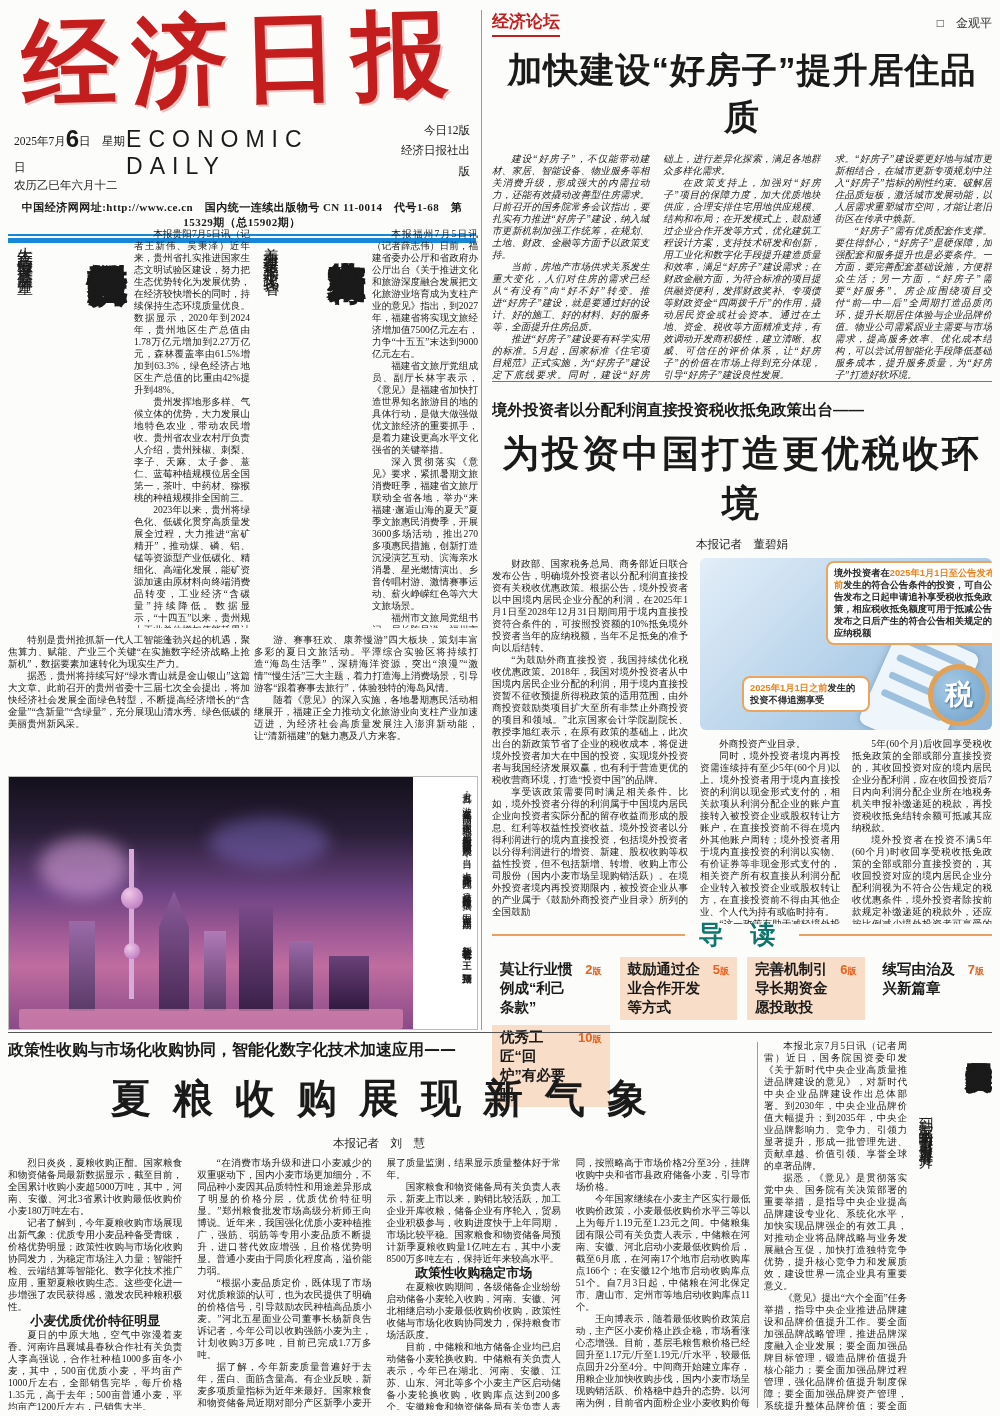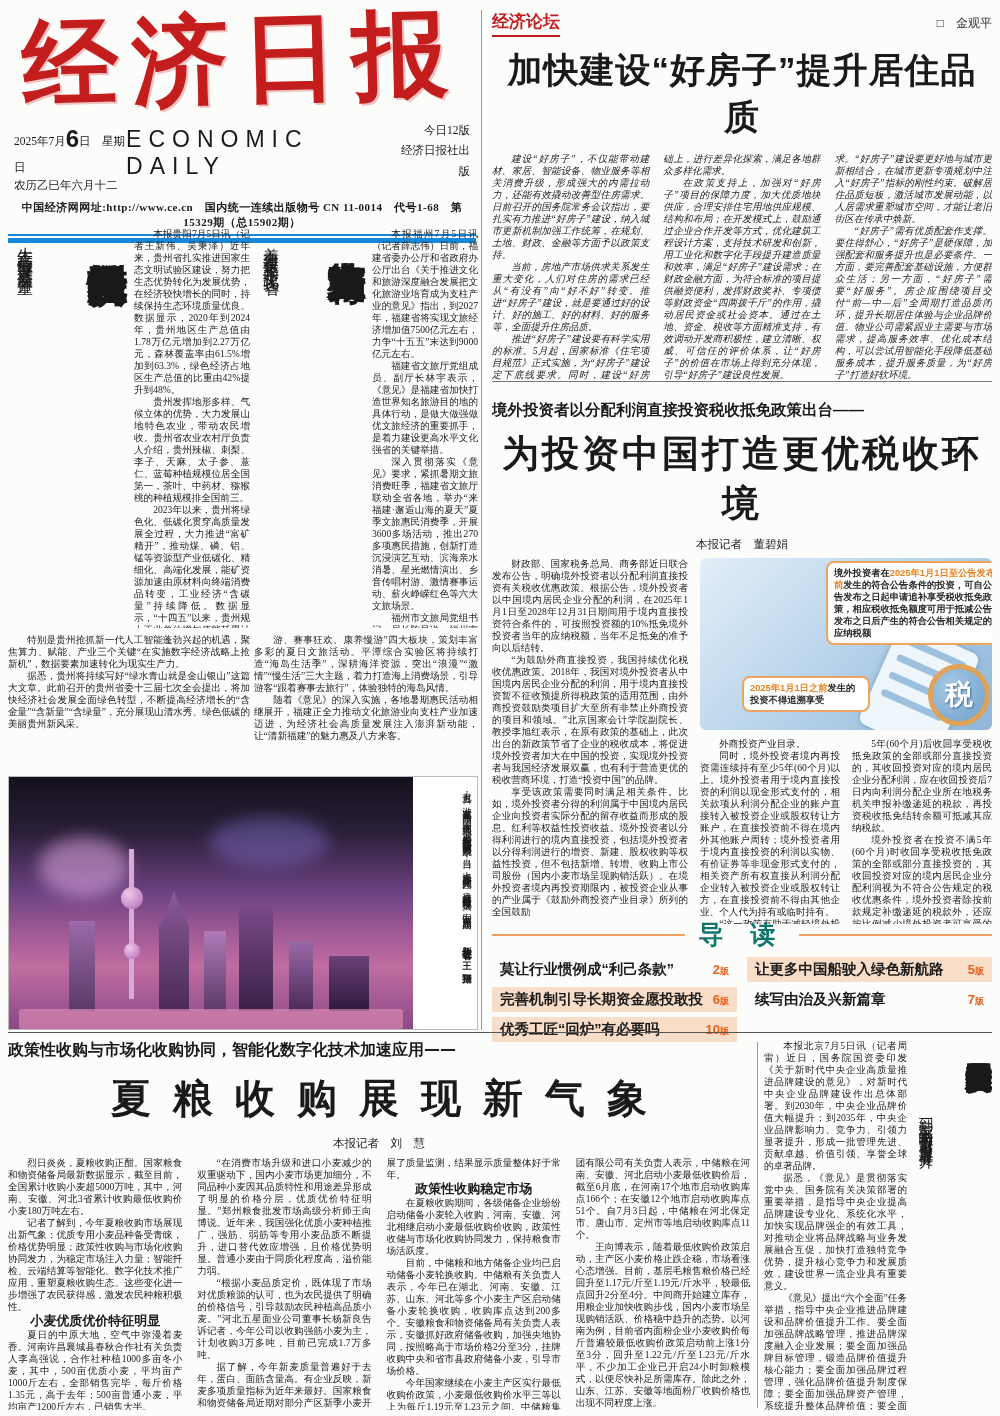--- a/index.html
+++ b/index.html
@@ -52,21 +52,21 @@
   .callout { position:absolute; background:#fff; border:2px solid #eba55f; border-radius:8px; padding:4px 6px; font-size:9.3px; line-height:12px; font-weight:bold; color:#2a2a2a; font-family:"Liberation Sans",sans-serif; }
   .callout .em { color:#e8821e; }
   .doc-shape { position:absolute; right:30px; bottom:-14px; width:86px; height:110px; background:#eef5fb; border-radius:8px; transform:rotate(24deg); box-shadow:0 0 6px rgba(40,80,120,.35); }
   .doc-shape i { display:block; height:7px; background:#9cc0de; border-radius:3px; margin:12px 10px 0; }
   .lens { position:absolute; right:2px; bottom:4px; width:62px; height:62px; border-radius:50%; background:radial-gradient(circle at 35% 35%, #a8cbe6, #6d9fc9); border:5px solid #dfa258; display:flex; align-items:center; justify-content:center; color:#fff; font-size:28px; font-weight:900; font-family:"DejaVu Serif",serif; text-shadow:1px 1px 2px #3a6a94; }
 
   
   .daodu-title-row { display:flex; align-items:center; gap:14px; margin-bottom:6px; }
   .daodu-line { flex:1; height:2px; background:#e9a061; }
   .daodu-title { color:#0f766e; font-weight:900; font-size:25px; letter-spacing:10px; font-family:"Liberation Sans",sans-serif; }
-  .daodu-grid { display:grid; grid-template-columns:1fr 1fr; gap:5px 10px; }
+  .daodu-grid { display:grid; grid-template-columns:1fr 1fr 1fr 1fr; gap:5px 10px; }
   .daodu-item { display:flex; justify-content:space-between; align-items:baseline; font-family:"Liberation Sans",sans-serif; font-weight:bold; font-size:14.5px; padding:3px 8px; }
   .daodu-item.hl { background:#f8ddc9; }
   .daodu-item .pg { color:#e8611c; font-size:13px; white-space:nowrap; margin-left:8px; }
   .daodu-item .ban { font-size:9px; color:#e8611c; }
 
   
   .photo-fig { display:flex; border:1px solid #bbb; background:#fff; }
   .photo-img { position:relative; flex:1; background:linear-gradient(180deg,#14101c 0%,#2a1f38 22%,#6a4180 45%,#a05a96 62%,#c06da0 75%,#8a4a88 100%); overflow:hidden; }
   .bld { position:absolute; bottom:18px; }
   .pearl-ball { position:absolute; border-radius:50%; background:radial-gradient(circle at 35% 30%,#f0c8e8,#b06ab8); }
@@ -225,21 +225,21 @@
       <div class="daodu-line"></div>
       <div class="daodu-title">导 读</div>
       <div class="daodu-line"></div>
     </div>
     <div class="daodu-grid">
         <div class="daodu-item">
         <span>莫让行业惯例成“利己条款”</span>
         <span class="pg"><b>2</b><span class="ban">版</span></span>
       </div>
         <div class="daodu-item hl">
-        <span>让更多中国船驶入绿色新航路</span>
+        <span>鼓励通过企业合作开发等方式</span>
         <span class="pg"><b>5</b><span class="ban">版</span></span>
       </div>
         <div class="daodu-item hl">
         <span>完善机制引导长期资金愿投敢投</span>
         <span class="pg"><b>6</b><span class="ban">版</span></span>
       </div>
         <div class="daodu-item">
         <span>续写由治及兴新篇章</span>
         <span class="pg"><b>7</b><span class="ban">版</span></span>
       </div>
@@ -259,20 +259,21 @@
     <div class="headline-sans grain-headline">夏粮收购展现新气象</div>
     <div class="byline">本报记者　刘　慧</div>
     <div class="grain-body body-txt clip">
         <p>烈日炎炎，夏粮收购正酣。国家粮食和物资储备局最新数据显示，截至目前，全国累计收购小麦超5000万吨，其中，河南、安徽、河北3省累计收购最低收购价小麦180万吨左右。</p>
         <p>记者了解到，今年夏粮收购市场展现出新气象：优质专用小麦品种备受青睐，价格优势明显；政策性收购与市场化收购协同发力，为稳定市场注入力量；智能扦检、云端结算等智能化、数字化技术推广应用，重塑夏粮收购生态。这些变化进一步增强了农民获得感，激发农民种粮积极性。</p>
         <p class="subhead">小麦优质优价特征明显</p>
         <p>夏日的中原大地，空气中弥漫着麦香。河南许昌襄城县春秋合作社有关负责人李高强说，合作社种植1000多亩冬小麦，其中，500亩优质小麦，平均亩产1000斤左右，全部销售完毕，每斤价格1.35元，高于去年；500亩普通小麦，平均亩产1200斤左右，已销售大半。</p>
         <p>“在消费市场升级和进口小麦减少的双重驱动下，国内小麦市场更加细分，不同品种小麦因其品质特性和用途差异形成了明显的价格分层，优质优价特征明显。”郑州粮食批发市场高级分析师王向博说。近年来，我国强化优质小麦种植推广，强筋、弱筋等专用小麦品质不断提升，进口替代效应增强，且价格优势明显。普通小麦由于同质化程度高，溢价能力弱。</p>
         <p>“根据小麦品质定价，既体现了市场对优质粮源的认可，也为农民提供了明确的价格信号，引导鼓励农民种植高品质小麦。”河北五星面业公司董事长杨新良告诉记者，今年公司以收购强筋小麦为主，计划收购3万多吨，目前已完成1.7万多吨。</p>
         <p>据了解，今年新麦质量普遍好于去年，蛋白、面筋含量高。有企业反映，新麦多项质量指标为近年来最好。国家粮食和物资储备局近期对部分产区新季小麦开展了质量监测，结果显示质量整体好于常年。</p>
+        <p>国家粮食和物资储备局有关负责人表示，新麦上市以来，购销比较活跃，加工企业开库收粮，储备企业有序轮入，贸易企业积极参与，收购进度快于上年同期，市场比较平稳。国家粮食和物资储备局预计新季夏粮收购量1亿吨左右，其中小麦8500万多吨左右，保持近年来较高水平。</p>
         <p class="subhead">政策性收购稳定市场</p>
         <p>在夏粮收购期间，各级储备企业纷纷启动储备小麦轮入收购，河南、安徽、河北相继启动小麦最低收购价收购，政策性收储与市场化收购协同发力，保持粮食市场活跃度。</p>
         <p>目前，中储粮和地方储备企业均已启动储备小麦轮换收购。中储粮有关负责人表示，今年已在湖北、河南、安徽、江苏、山东、河北等多个小麦主产区启动储备小麦轮换收购，收购库点达到200多个。安徽粮食和物资储备局有关负责人表示，安徽抓好政府储备收购，加强央地协同，按照略高于市场价格2分至3分，挂牌收购中央和省市县政府储备小麦，引导市场价格。</p>
         <p>今年国家继续在小麦主产区实行最低收购价政策，小麦最低收购价水平三等以上为每斤1.19元至1.23元之间。中储粮集团有限公司有关负责人表示，中储粮在河南、安徽、河北启动小麦最低收购价后，截至6月底，在河南17个地市启动收购库点166个；在安徽12个地市启动收购库点51个。自7月3日起，中储粮在河北保定市、唐山市、定州市等地启动收购库点11个。</p>
         <p>王向博表示，随着最低收购价政策启动，主产区小麦价格止跌企稳，市场看涨心态增强。目前，基层毛粮售粮价格已经回升至1.17元/斤至1.19元/斤水平，较最低点回升2分至4分。中间商开始建立库存，用粮企业加快收购步伐，国内小麦市场呈现购销活跃、价格稳中趋升的态势。以河南为例，目前省内面粉企业小麦收购价每斤普遍较最低收购价政策启动前上涨1分至3分，回升至1.22元/斤至1.23元/斤水平，不少加工企业已开启24小时卸粮模式，以便尽快补足所需库存。除此之外，山东、江苏、安徽等地面粉厂收购价格也出现不同程度上涨。</p>
       </div>
   </div>
 
   <div class="abs clip soe" style="left:764px; top:1040px; width:228px; height:370px;">
     <div class="soe-body body-txt clip">

